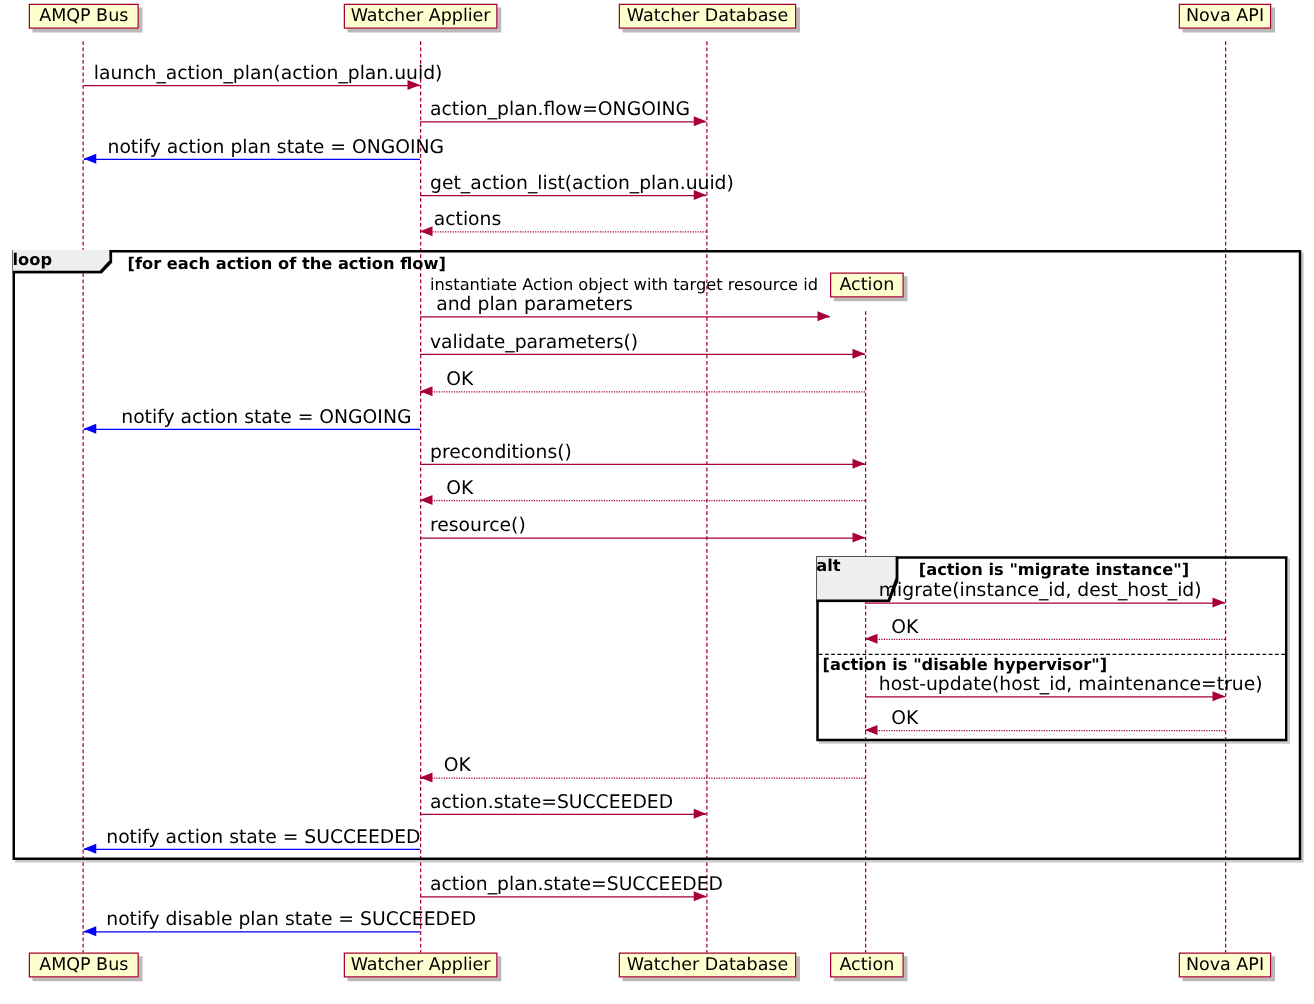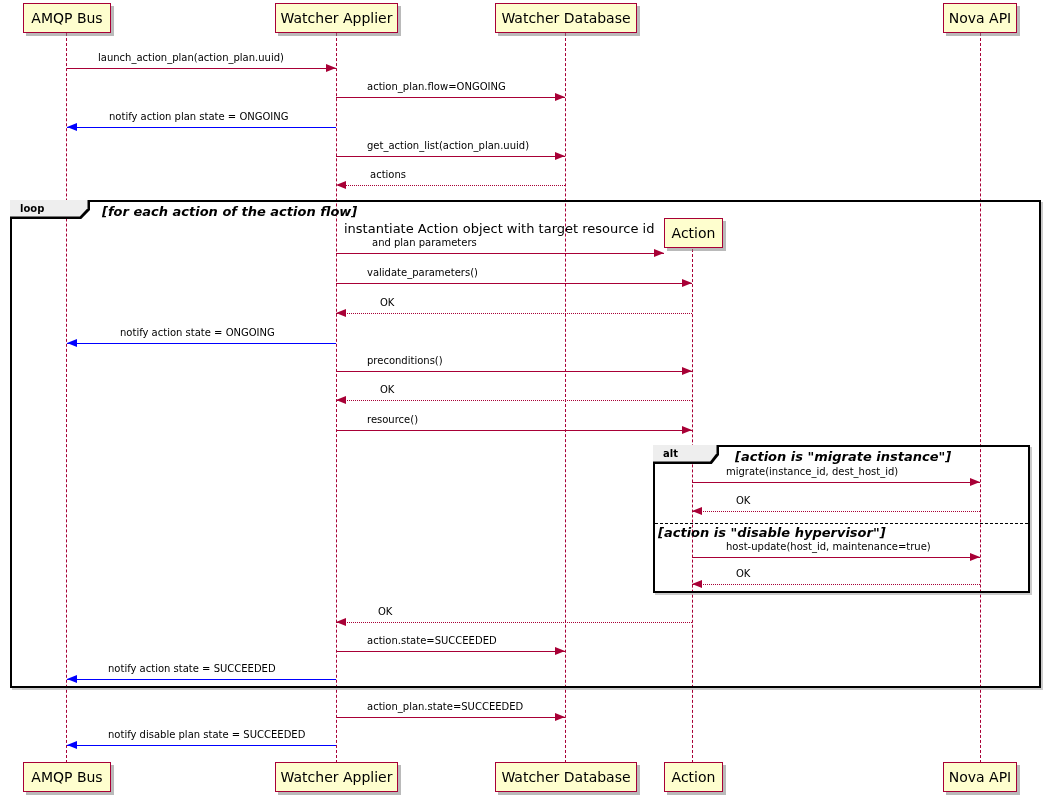--- a/index.html
+++ b/index.html
@@ -5,47 +5,47 @@
   html,body { margin:0; padding:0; background:#FFFFFF; }
   #stage {
     position:relative; width:1051px; height:803px; background:#FFFFFF;
     font-family:"DejaVu Sans","Liberation Sans",sans-serif; color:#000;
     overflow:hidden;
   }
   
   .lifeline { position:absolute; width:0; border-left:1px dashed #A80036; z-index:1; }
   
   .pbox {
-    position:absolute; height:30px; box-sizing:border-box; z-index:4;
+    position:absolute; height:20px; box-sizing:border-box; z-index:4;
     background:#FEFECE; border:1.7px solid #A80036;
     box-shadow:3px 3px 0 rgba(130,130,130,0.55);
     display:flex; align-items:center; justify-content:center;
     font-size:14px; white-space:nowrap;
   }
   
   .msg { position:absolute; height:0; z-index:3; }
   .msg .line { position:absolute; left:0; right:0; top:0; border-top:1px solid #A80036; }
   .msg .line.dotted { border-top-style:dotted; }
   .msg .line.blue { border-top-color:#0000FF; }
-  .msg .lbl { position:absolute; top:-17px; font-size:10px; white-space:pre; line-height:14px;margin-left:23px; }
+  .msg .lbl { position:absolute; top:-17px; font-size:15px; white-space:pre; line-height:14px; }
   .msg .lbl2 { position:absolute; top:-31px; font-size:13px; white-space:pre; line-height:14px; }
   .arr { position:absolute; width:0; height:0; border-style:solid; top:-4px; }
   .arr.right { right:0; border-width:4px 0 4px 10px; border-color:transparent transparent transparent #A80036; }
   .arr.left  { left:0;  border-width:4px 10px 4px 0; border-color:transparent #A80036 transparent transparent; }
   .arr.blue.left { border-color:transparent #0000FF transparent transparent; }
   
   .fragment { position:absolute; box-sizing:border-box; border:2px solid #000; z-index:2;
               box-shadow:2px 2px 0 rgba(140,140,140,0.45); background:transparent; }
   .frag-tab { position:absolute; top:-2px; left:-2px; background:#000;
               clip-path:polygon(0 0,100% 0,100% 52%,89% 100%,0 100%); }
   .frag-tab::before { content:""; position:absolute; top:0; left:0; right:2.5px; bottom:2.5px;
               background:#EEEEEE; clip-path:polygon(0 0,100% 0,100% 50%,90% 100%,0 100%); }
-  .frag-op { position:relative; display:block; font-weight:bold; font-size:10px;
-             line-height:17px; padding-left:10px; }
-  .frag-guard { position:absolute; font-weight:bold; font-size:13px; white-space:pre; line-height:15px;font-style:italic; }
+  .frag-op { position:relative; display:block; font-weight:bold; font-size:13px;
+             line-height:17px; padding-left:0; }
+  .frag-guard { position:absolute; font-weight:bold; font-size:13px; white-space:pre; line-height:15px; }
   .alt-divider { position:absolute; left:0; right:0; border-top:1px dashed #000; }
 </style>
 </head>
 <body>
 
 <div id="stage">
 
   <div class="lifeline" style="left:66px;  top:33px;  height:730px"></div>
   <div class="lifeline" style="left:336px; top:33px;  height:730px"></div>
   <div class="lifeline" style="left:565px; top:33px;  height:730px"></div>
@@ -53,21 +53,21 @@
   <div class="lifeline" style="left:980px; top:33px;  height:730px"></div>
 
   <div class="fragment" style="left:10px; top:200px; width:1031px; height:488px">
     <div class="frag-tab" style="width:80px; height:19px">
       <span class="frag-op">loop</span>
     </div>
     <span class="frag-guard" style="left:90px; top:2px">[for each action of the action flow]</span>
   </div>
 
   <div class="fragment" style="left:653px; top:445px; width:377px; height:148px">
-    <div class="frag-tab" style="width:66px; height:19px">
+    <div class="frag-tab" style="width:66px; height:37px">
       <span class="frag-op">alt</span>
     </div>
     <span class="frag-guard" style="left:80px; top:2px">[action is "migrate instance"]</span>
     <div class="alt-divider" style="top:76px"></div>
     <span class="frag-guard" style="left:3px; top:78px">[action is "disable hypervisor"]</span>
   </div>
 
   <div class="msg" style="left:67px; top:68px; width:269px">
     <span class="lbl" style="left:8px">launch_action_plan(action_plan.uuid)</span>
     <div class="line"></div>

